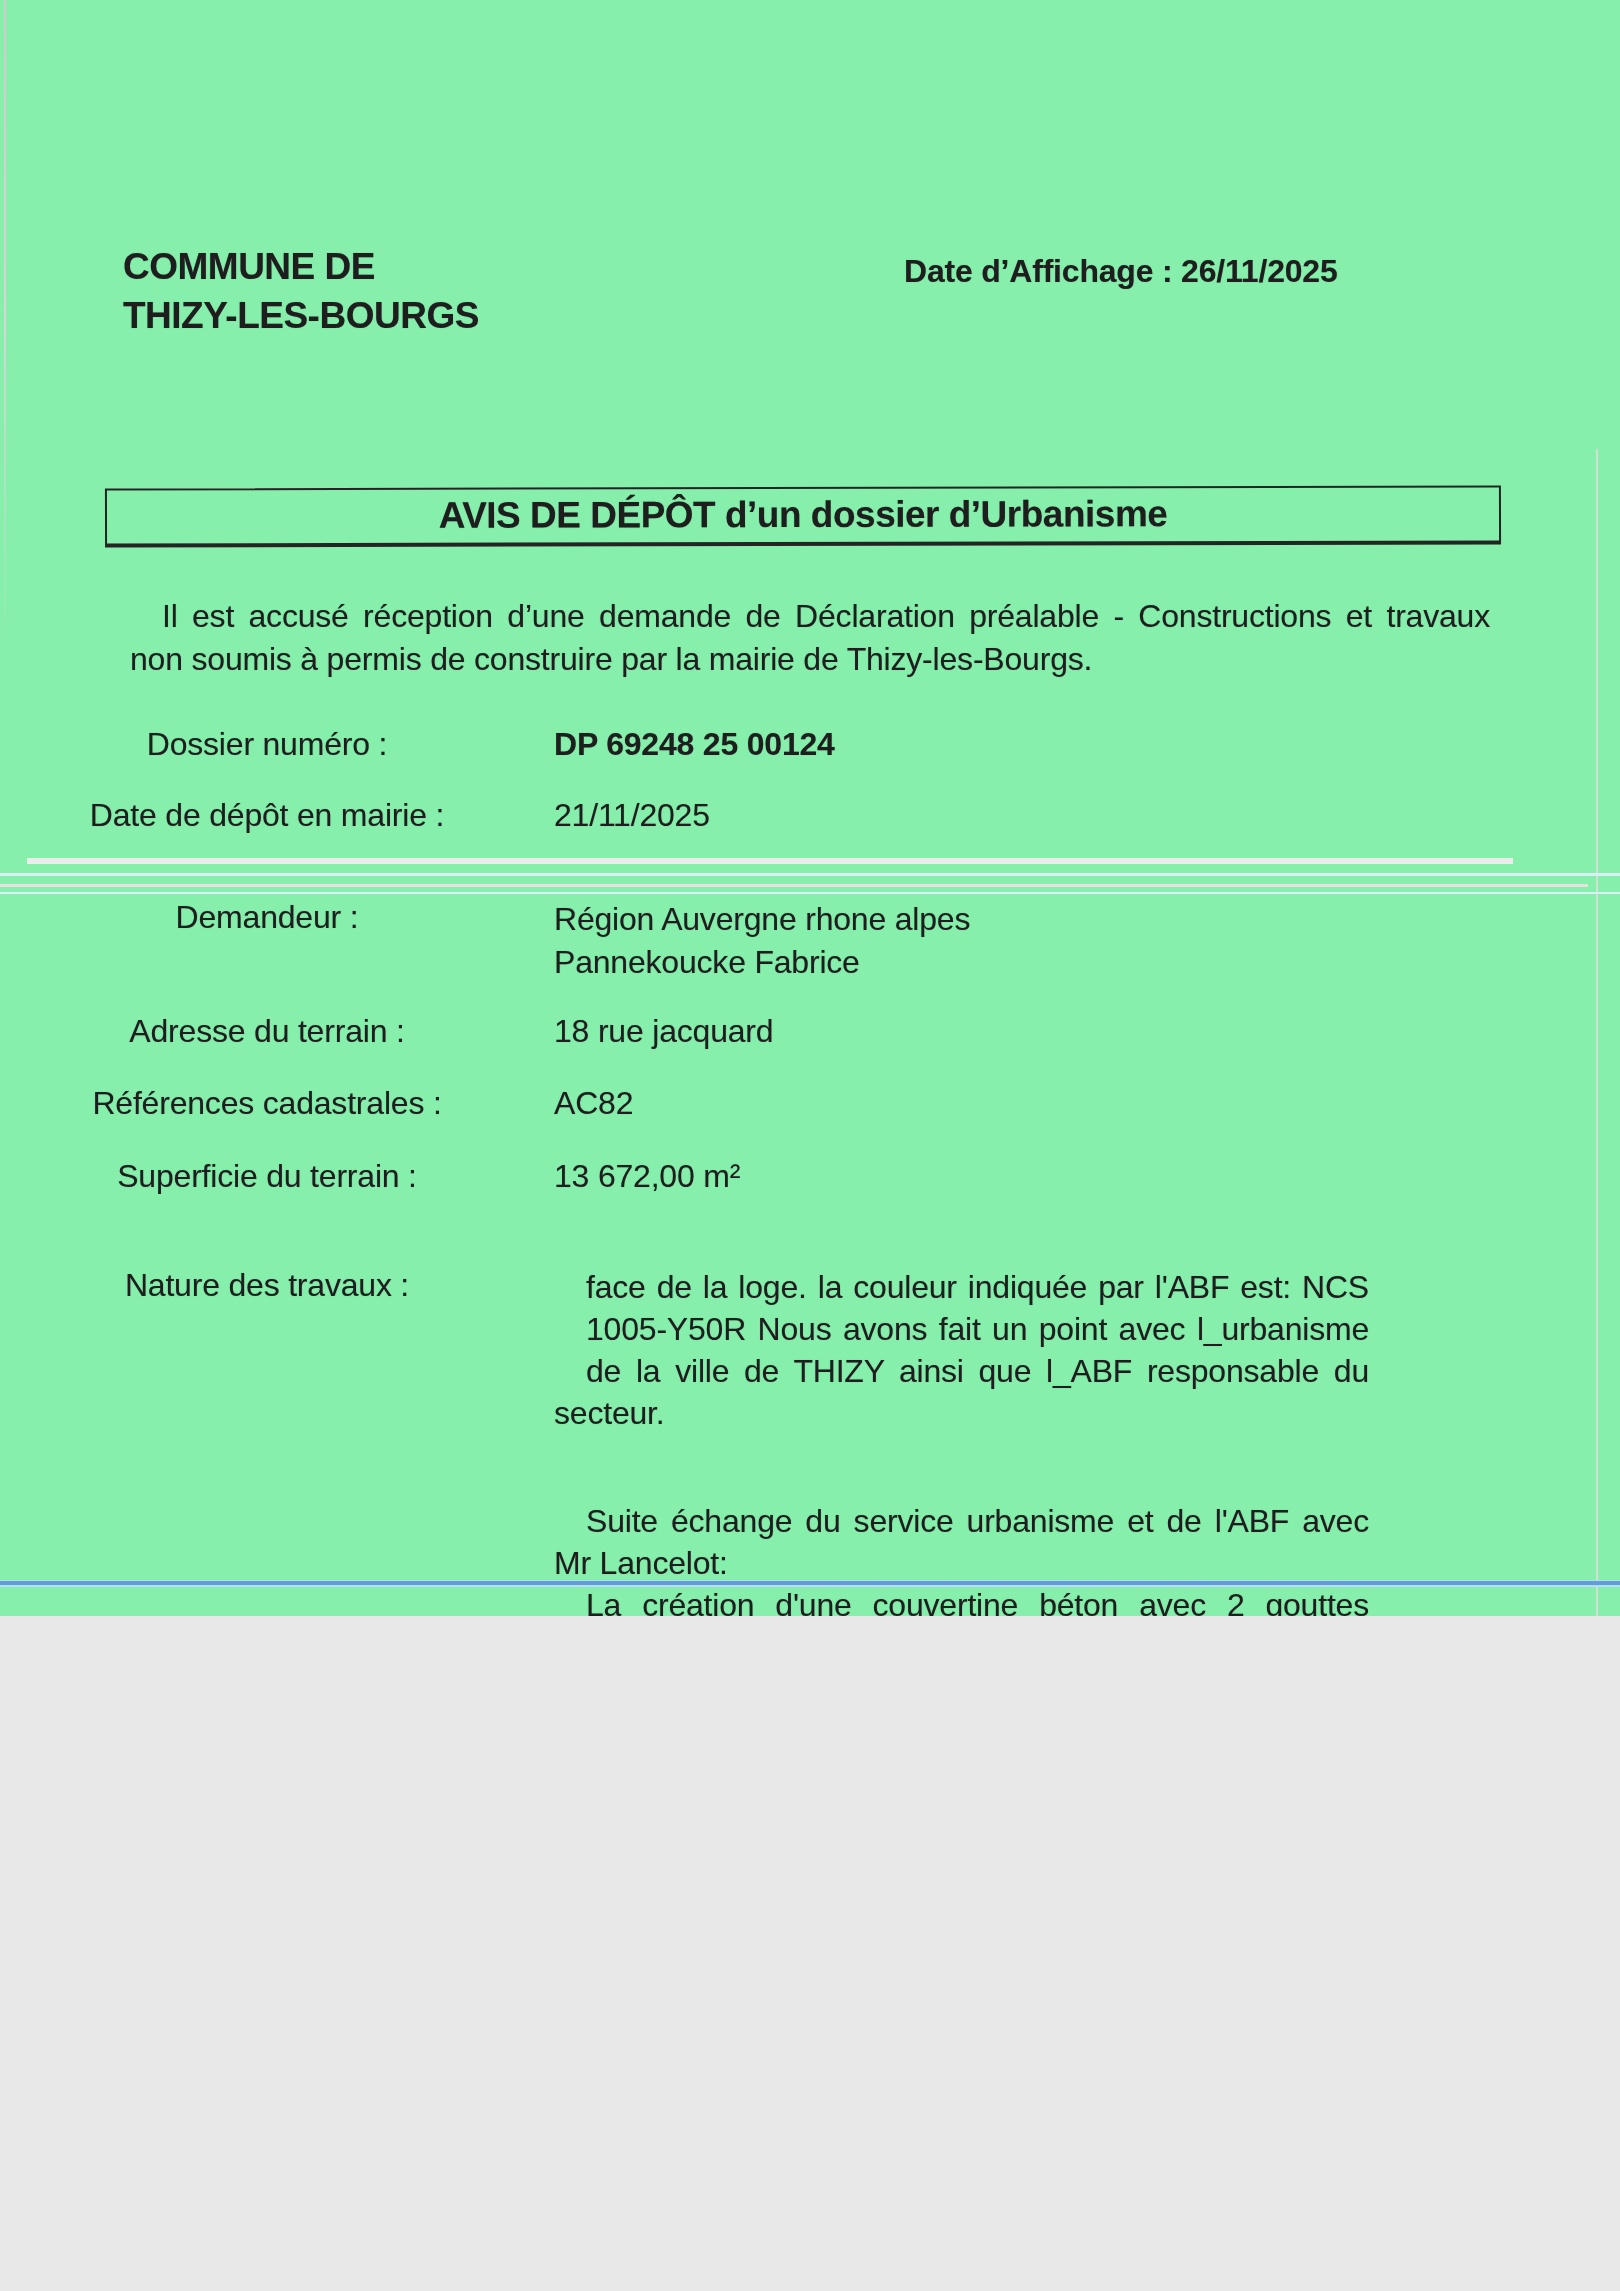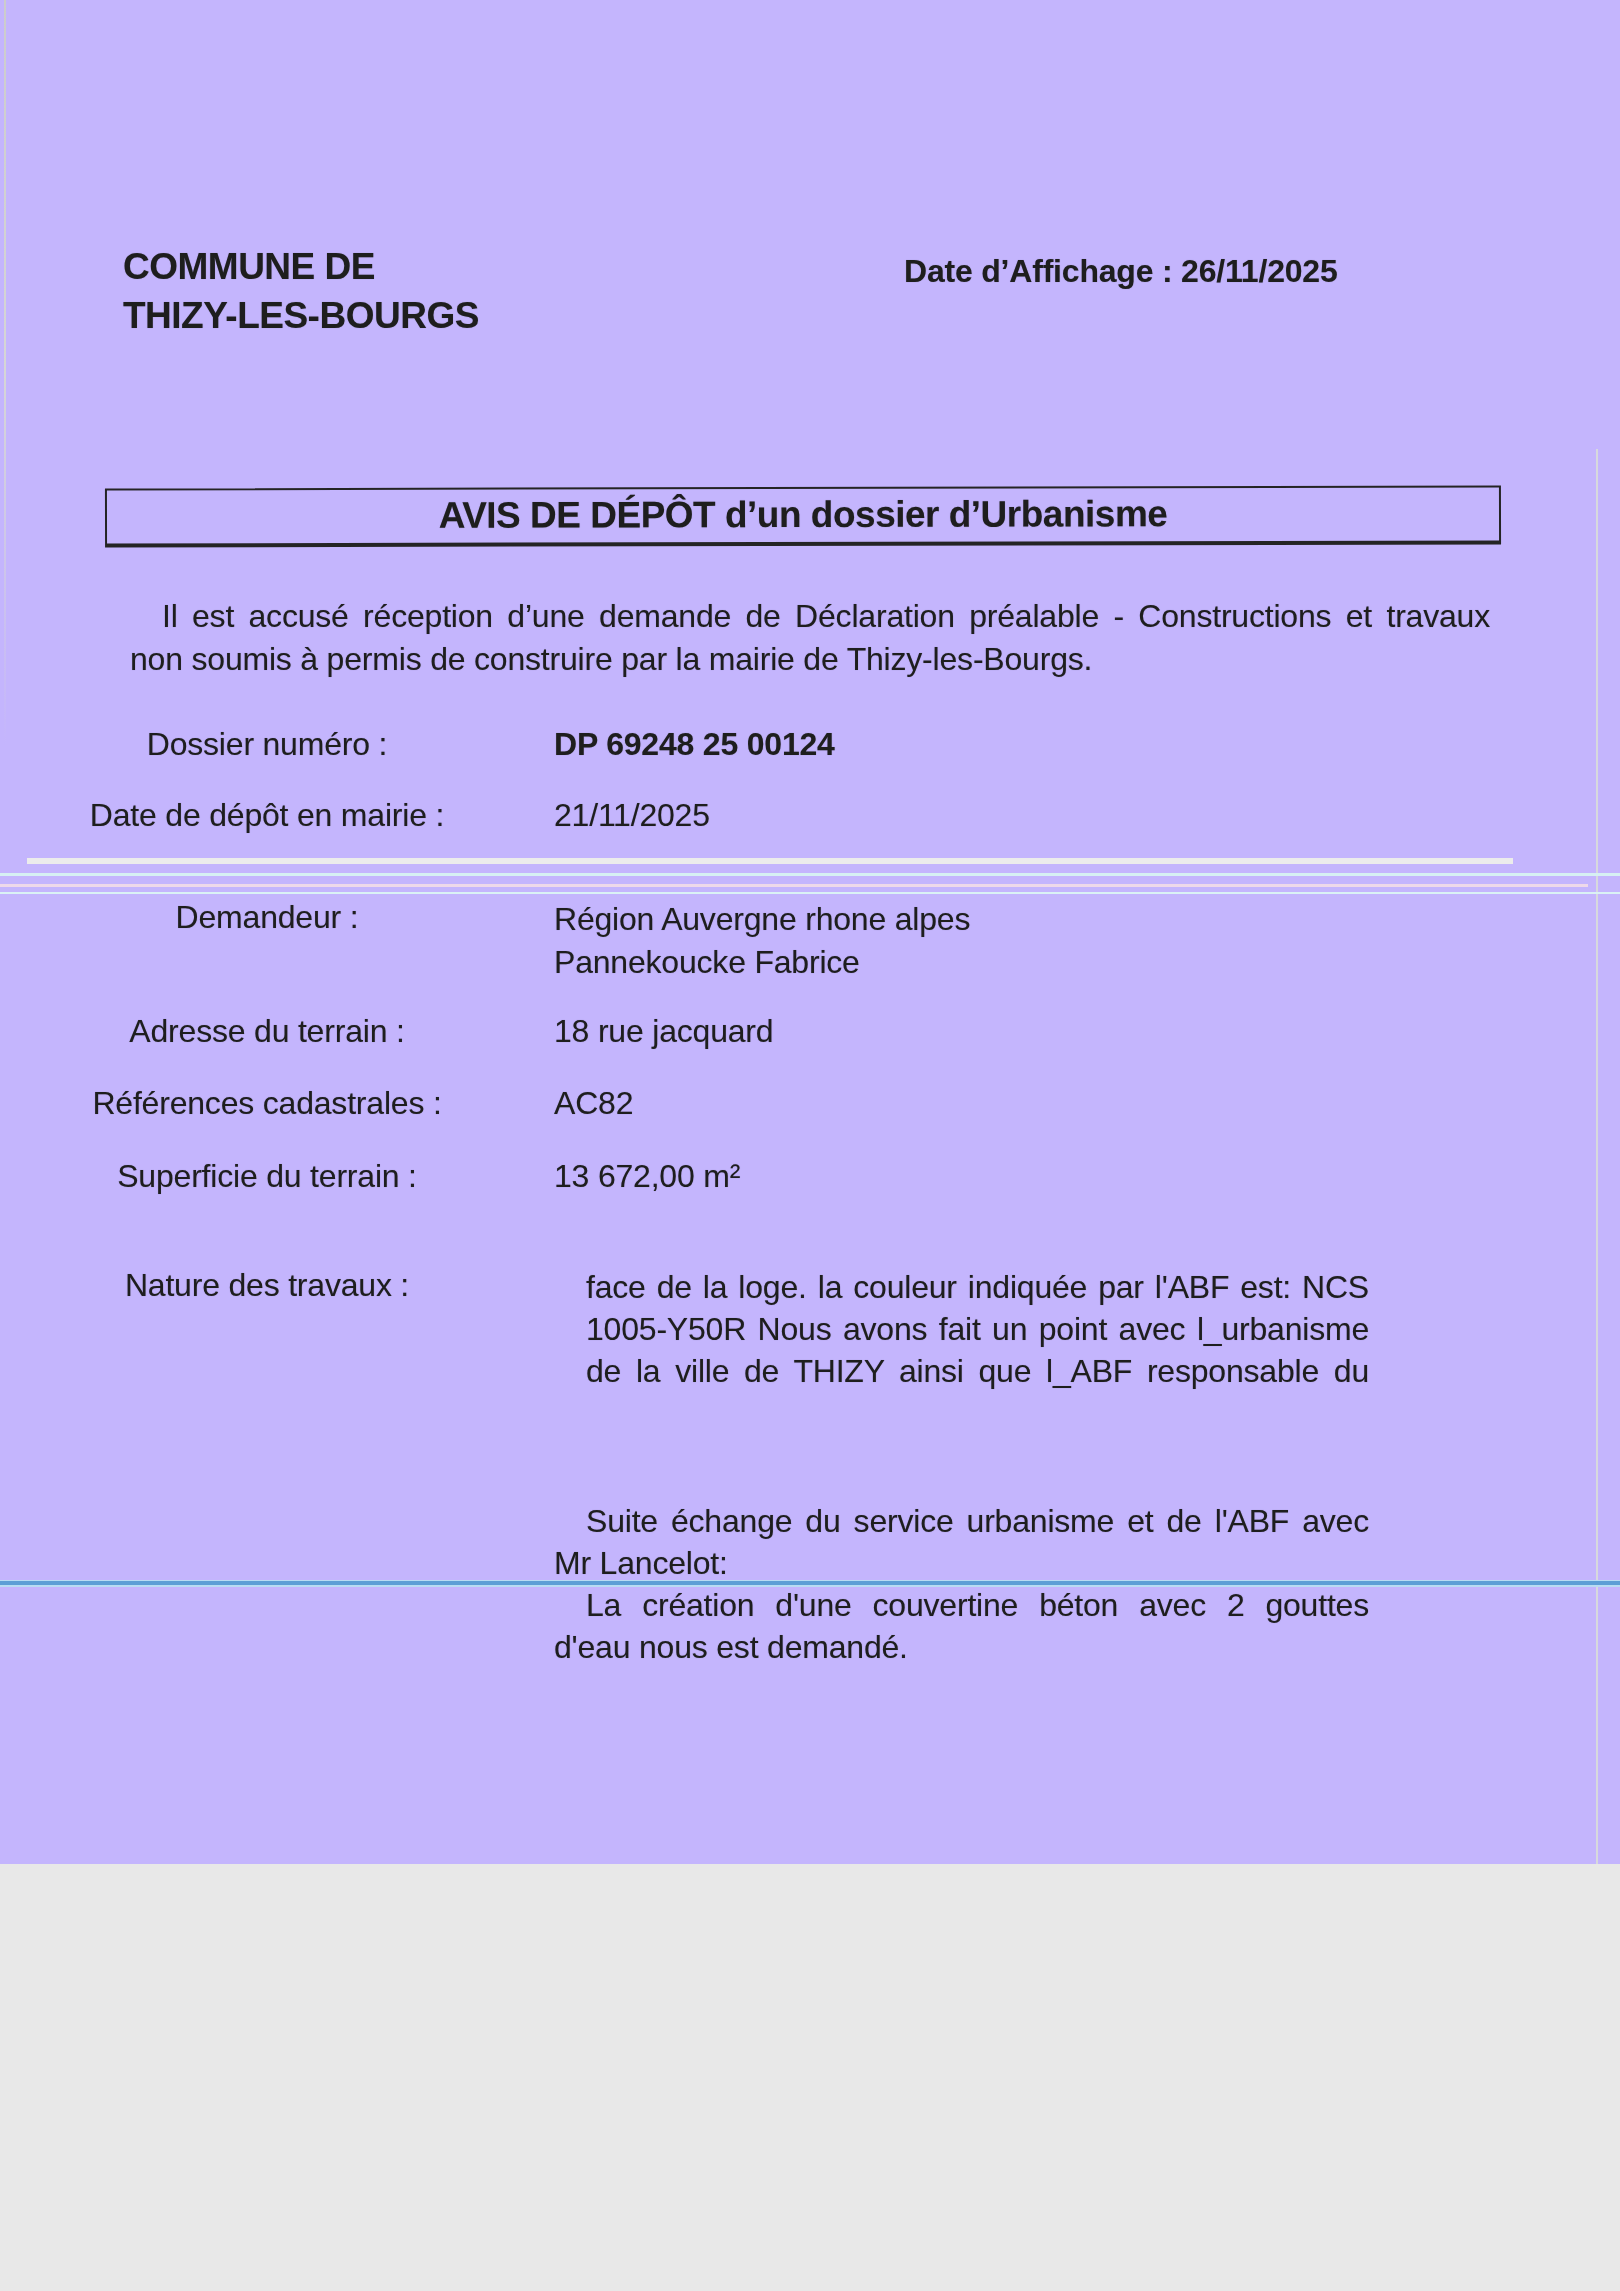--- a/index.html
+++ b/index.html
@@ -1,21 +1,21 @@
 <!DOCTYPE html>
 <html><head>
 <meta charset="utf-8">
 <style>
   html, body { margin: 0; padding: 0; background: #e8e8e8; }
   .page {
     position: relative;
     width: 1620px;
-    height: 1864px;
+    height: 1616px;
     margin: 0 auto;
-    background: #c4b5fd;
+    background: #86efac;
     overflow: hidden;
     font-family: "Liberation Sans", sans-serif;
     color: #1e1e1e;
   }
   .txt {
     text-shadow: 0 0 1px rgba(30,30,30,0.30);
     letter-spacing: -0.2px;
   }
   
   .edge-left {
@@ -146,20 +146,21 @@
     <div class="label">Superficie du terrain :</div>
     <div class="value">13 672,00 m²</div>
   </div>
 
   <div class="row row-nature body-text txt">
     <div class="label">Nature des travaux :</div>
     <div class="value">
       <div class="jl">face de la loge. la couleur indiquée par l'ABF est: NCS</div>
       <div class="jl">1005-Y50R Nous avons fait un point avec l_urbanisme</div>
       <div class="jl">de la ville de THIZY ainsi que l_ABF responsable du</div>
+      <div>secteur.</div>
     </div>
   </div>
 
   <div class="note body-text txt">
     <div class="jl">Suite échange du service urbanisme et de l'ABF avec</div>
     <div>Mr Lancelot:</div>
     <div class="jl">La création d'une couvertine béton avec 2 gouttes</div>
     <div>d'eau nous est demandé.</div>
   </div>
 

